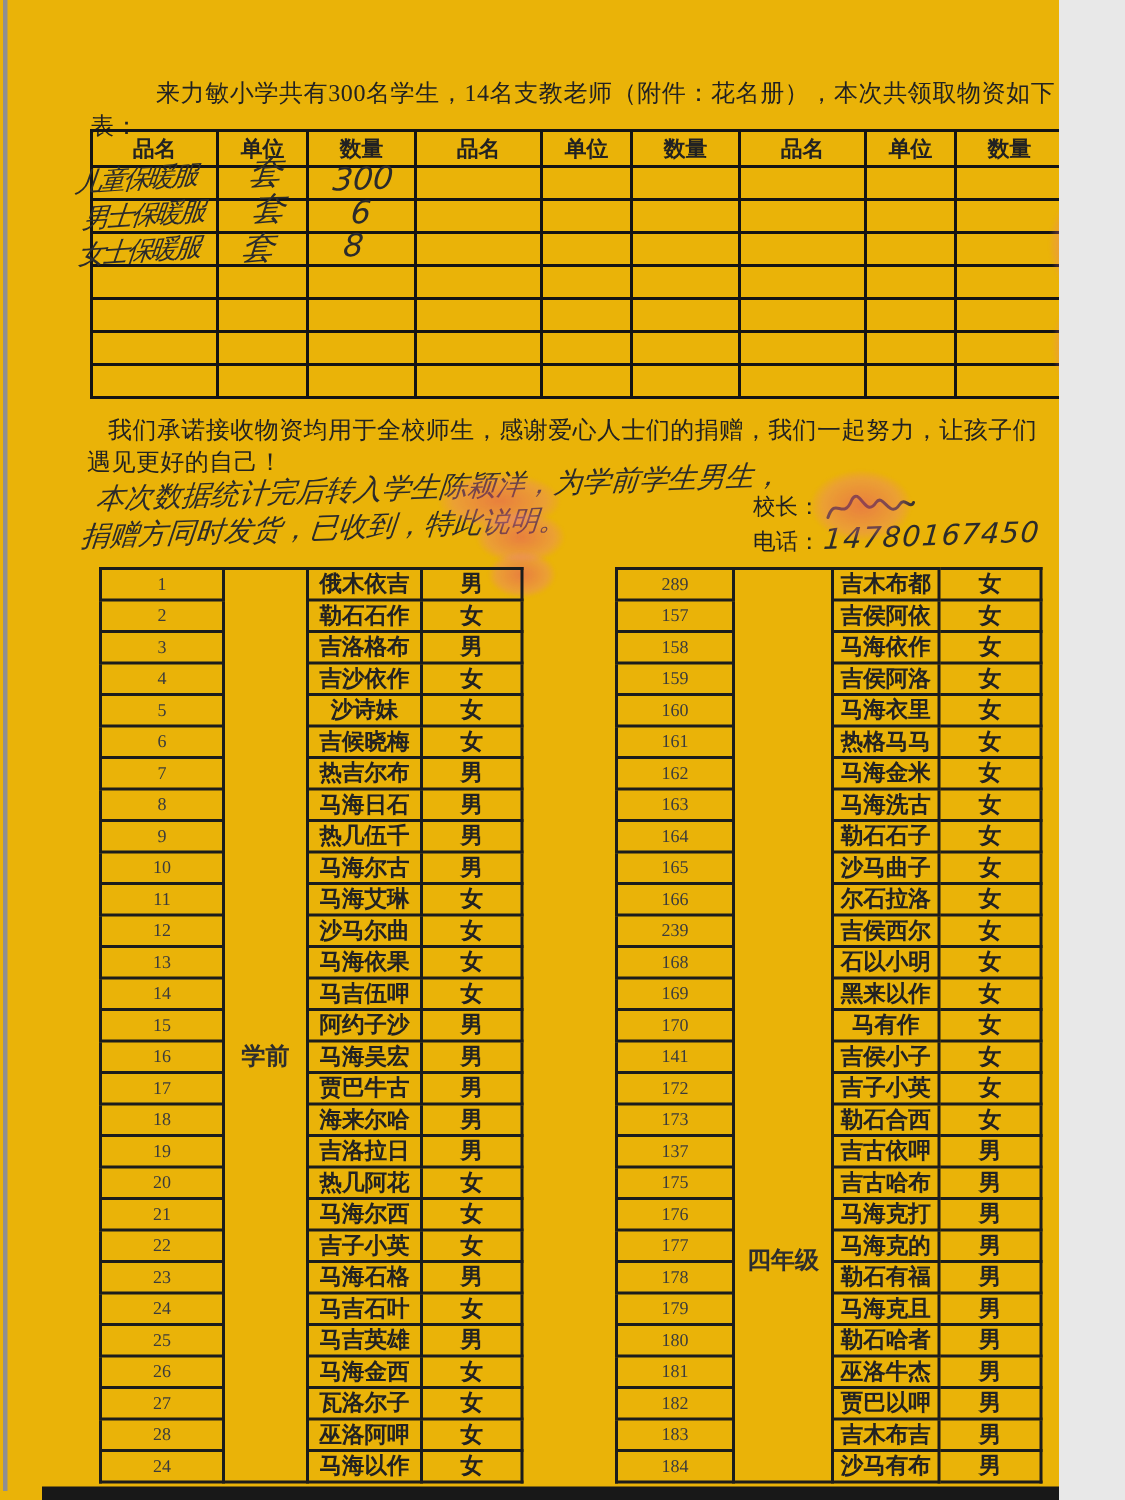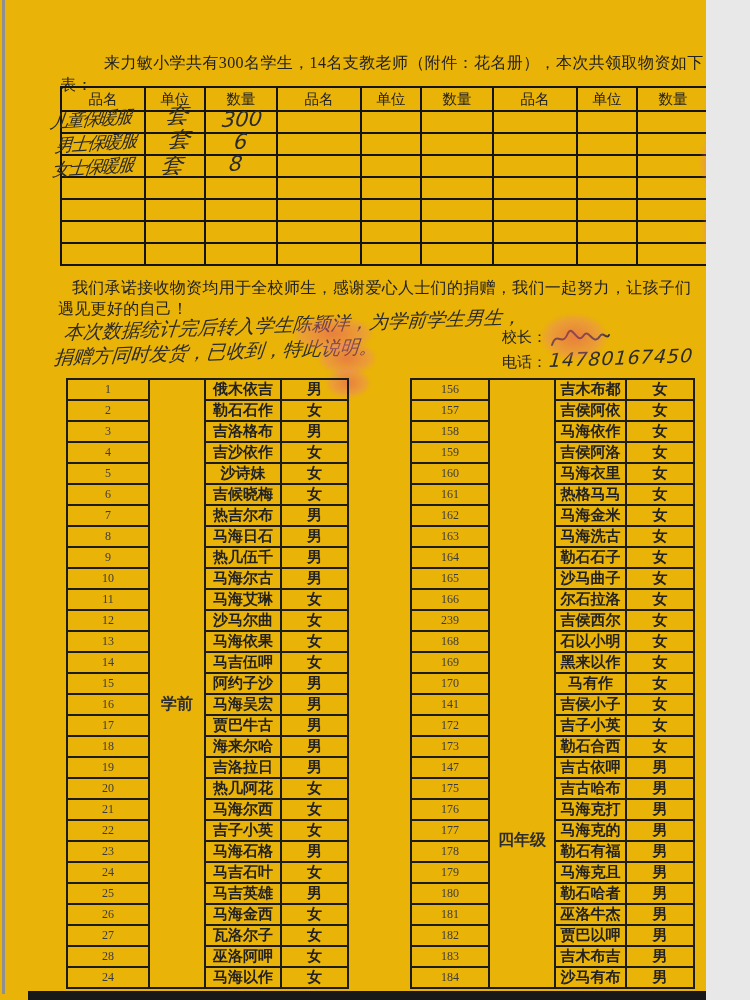--- a/index.html
+++ b/index.html
@@ -8,21 +8,21 @@
   
   .scan-line-left{position:absolute;left:2px;top:0;width:3px;height:994px;background:#8f8f8f;}
   .scan-band-bottom{position:absolute;left:28px;right:0;bottom:0;height:9px;background:#181818;}
 
   .intro{position:absolute;left:60px;top:52px;width:645px;margin:0;font-size:16px;
          text-indent:44px;letter-spacing:.4px;line-height:22px;}
 
   table{border-collapse:collapse;}
   .supplies{position:absolute;left:60px;top:86px;width:648px;table-layout:fixed;}
   .supplies th,.supplies td{border:2px solid #141414;padding:0;text-align:center;}
-  .supplies th{height:22px;font-size:14.5px;font-weight:400;}
+  .supplies th{height:22px;font-size:14.5px;font-weight:700;}
   .supplies td{height:20px;}
 
   .hw{font-family:"DejaVu Sans",sans-serif;font-style:italic;color:#2b2b2b;
       transform:skewX(-7deg) rotate(-2deg);transform-origin:left center;white-space:nowrap;}
   .hw-abs{position:absolute;}
   .hw-item{font-size:18px;letter-spacing:-2px;transform:skewX(-10deg) rotate(-4deg);}
   .hw-unit{font-size:22px;}
   .hw-qty{font-size:21px;}
 
   .promise{position:absolute;left:58px;top:277px;width:642px;margin:0;font-size:16px;
@@ -377,21 +377,21 @@
 
   <table class="roster roster-right">
     <colgroup>
         <col style="width:78px">
         <col style="width:66px">
         <col style="width:71px">
         <col style="width:68px">
       </colgroup>
     <tbody id="roster-right-body">
         <tr>
-          <td class="num">156</td>
+          <td class="num">289</td>
           <td class="cls" rowspan="29">
             <span class="cls-label pos-right">四年级</span>
           </td>
           <td class="sname">吉木布都</td>
           <td class="gender">女</td>
         </tr>
         <tr>
           <td class="num">157</td>
           <td class="sname">吉侯阿依</td>
           <td class="gender">女</td>
@@ -470,21 +470,21 @@
           <td class="num">172</td>
           <td class="sname">吉子小英</td>
           <td class="gender">女</td>
         </tr>
         <tr>
           <td class="num">173</td>
           <td class="sname">勒石合西</td>
           <td class="gender">女</td>
         </tr>
         <tr>
-          <td class="num">147</td>
+          <td class="num">137</td>
           <td class="sname">吉古依呷</td>
           <td class="gender">男</td>
         </tr>
         <tr>
           <td class="num">175</td>
           <td class="sname">吉古哈布</td>
           <td class="gender">男</td>
         </tr>
         <tr>
           <td class="num">176</td>

